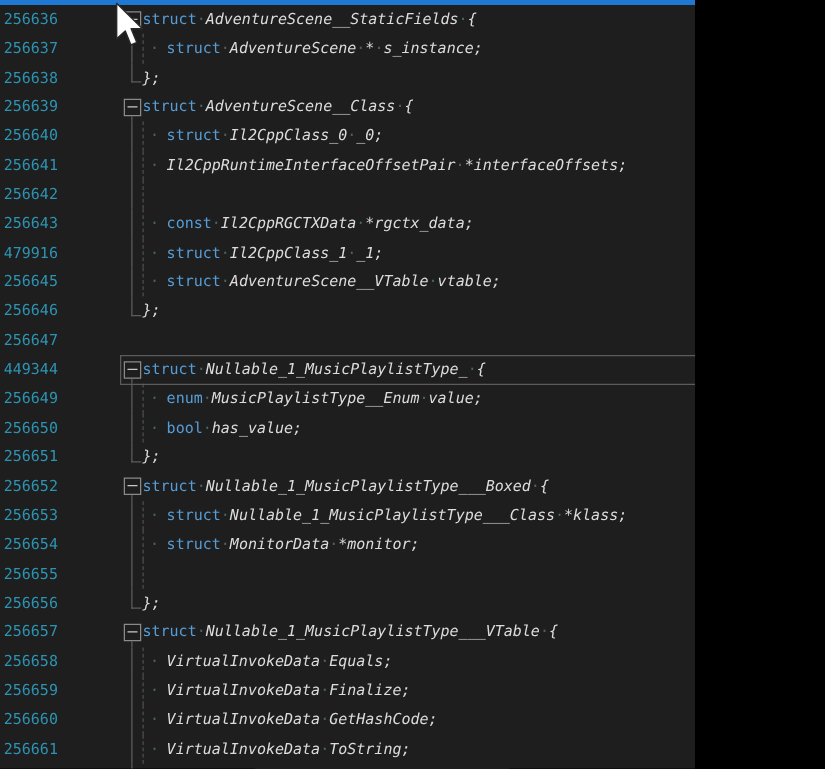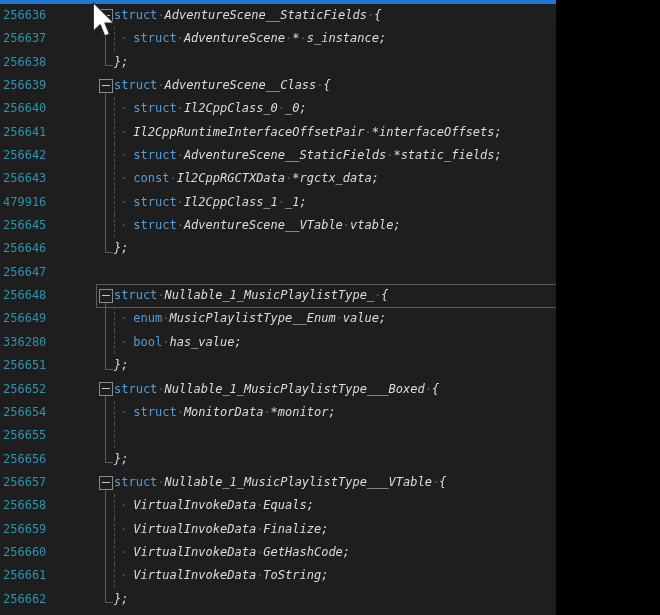--- a/index.html
+++ b/index.html
@@ -74,31 +74,32 @@
 
 <div id="screen" style="--bg: #1e1e1e; --topbar: #1f78d1; --num: #2d93b2; --kw: #569cd6; --pl: #dcdcdc; --ws: #456772; --guide: #4e4e4e; --foldline: #5c5c5c; --foldbox: #8a8a8a; --minus: #c8c8c8; --curborder: #5b5b5b;">
   <div id="topbar"></div>
   <div id="lines">
       <div class="row"><span class="num">256636</span><div class="foldcol"><div class="fbox"><span class="minus"></span></div><div class="ftail"></div></div><span class="code"><span class="kw">struct</span><span class="d">·</span><span class="pl">AdventureScene__StaticFields</span><span class="d">·</span><span class="pl">{</span></span></div>
       <div class="row"><span class="num">256637</span><div class="foldcol"><div class="fline"></div></div><div class="guide"></div><span class="code"><span class="ind">·</span><span class="kw">struct</span><span class="d">·</span><span class="pl">AdventureScene</span><span class="d">·</span><span class="pl">*</span><span class="d">·</span><span class="pl">s_instance;</span></span></div>
       <div class="row"><span class="num">256638</span><div class="foldcol"><div class="fcorner"></div></div><span class="code"><span class="pl">};</span></span></div>
       <div class="row"><span class="num">256639</span><div class="foldcol"><div class="fbox"><span class="minus"></span></div><div class="ftail"></div></div><span class="code"><span class="kw">struct</span><span class="d">·</span><span class="pl">AdventureScene__Class</span><span class="d">·</span><span class="pl">{</span></span></div>
       <div class="row"><span class="num">256640</span><div class="foldcol"><div class="fline"></div></div><div class="guide"></div><span class="code"><span class="ind">·</span><span class="kw">struct</span><span class="d">·</span><span class="pl">Il2CppClass_0</span><span class="d">·</span><span class="pl">_0;</span></span></div>
       <div class="row"><span class="num">256641</span><div class="foldcol"><div class="fline"></div></div><div class="guide"></div><span class="code"><span class="ind">·</span><span class="pl">Il2CppRuntimeInterfaceOffsetPair</span><span class="d">·</span><span class="pl">*interfaceOffsets;</span></span></div>
-      <div class="row"><span class="num">256642</span><div class="foldcol"><div class="fline"></div></div><div class="guide"></div><span class="code"><span class="ind">·</span><span class="kw">struct</span><span class="d">·</span><span class="pl">AdventureScene__StaticFields</span><span class="d">·</span><span class="pl">*static_fields;</span></span></div>
+      <div class="row"><span class="num">256642</span><div class="foldcol"><div class="fline"></div></div><div class="guide"></div></div>
       <div class="row"><span class="num">256643</span><div class="foldcol"><div class="fline"></div></div><div class="guide"></div><span class="code"><span class="ind">·</span><span class="kw">const</span><span class="d">·</span><span class="pl">Il2CppRGCTXData</span><span class="d">·</span><span class="pl">*rgctx_data;</span></span></div>
       <div class="row"><span class="num">479916</span><div class="foldcol"><div class="fline"></div></div><div class="guide"></div><span class="code"><span class="ind">·</span><span class="kw">struct</span><span class="d">·</span><span class="pl">Il2CppClass_1</span><span class="d">·</span><span class="pl">_1;</span></span></div>
       <div class="row"><span class="num">256645</span><div class="foldcol"><div class="fline"></div></div><div class="guide"></div><span class="code"><span class="ind">·</span><span class="kw">struct</span><span class="d">·</span><span class="pl">AdventureScene__VTable</span><span class="d">·</span><span class="pl">vtable;</span></span></div>
       <div class="row"><span class="num">256646</span><div class="foldcol"><div class="fcorner"></div></div><span class="code"><span class="pl">};</span></span></div>
       <div class="row"><span class="num">256647</span><span class="code"></span></div>
-      <div class="row"><div class="curline"></div><span class="num">256648</span><div class="foldcol"><div class="fbox"><span class="minus"></span></div><div class="ftail"></div></div><span class="code"><span class="kw">struct</span><span class="d">·</span><span class="pl">Nullable_1_MusicPlaylistType_</span><span class="d">·</span><span class="pl">{</span></span></div>
+      <div class="row"><div class="curline"></div><span class="num">449344</span><div class="foldcol"><div class="fbox"><span class="minus"></span></div><div class="ftail"></div></div><span class="code"><span class="kw">struct</span><span class="d">·</span><span class="pl">Nullable_1_MusicPlaylistType_</span><span class="d">·</span><span class="pl">{</span></span></div>
       <div class="row"><span class="num">256649</span><div class="foldcol"><div class="fline"></div></div><div class="guide"></div><span class="code"><span class="ind">·</span><span class="kw">enum</span><span class="d">·</span><span class="pl">MusicPlaylistType__Enum</span><span class="d">·</span><span class="pl">value;</span></span></div>
-      <div class="row"><span class="num">336280</span><div class="foldcol"><div class="fline"></div></div><div class="guide"></div><span class="code"><span class="ind">·</span><span class="kw">bool</span><span class="d">·</span><span class="pl">has_value;</span></span></div>
+      <div class="row"><span class="num">256650</span><div class="foldcol"><div class="fline"></div></div><div class="guide"></div><span class="code"><span class="ind">·</span><span class="kw">bool</span><span class="d">·</span><span class="pl">has_value;</span></span></div>
       <div class="row"><span class="num">256651</span><div class="foldcol"><div class="fcorner"></div></div><span class="code"><span class="pl">};</span></span></div>
       <div class="row"><span class="num">256652</span><div class="foldcol"><div class="fbox"><span class="minus"></span></div><div class="ftail"></div></div><span class="code"><span class="kw">struct</span><span class="d">·</span><span class="pl">Nullable_1_MusicPlaylistType___Boxed</span><span class="d">·</span><span class="pl">{</span></span></div>
+      <div class="row"><span class="num">256653</span><div class="foldcol"><div class="fline"></div></div><div class="guide"></div><span class="code"><span class="ind">·</span><span class="kw">struct</span><span class="d">·</span><span class="pl">Nullable_1_MusicPlaylistType___Class</span><span class="d">·</span><span class="pl">*klass;</span></span></div>
       <div class="row"><span class="num">256654</span><div class="foldcol"><div class="fline"></div></div><div class="guide"></div><span class="code"><span class="ind">·</span><span class="kw">struct</span><span class="d">·</span><span class="pl">MonitorData</span><span class="d">·</span><span class="pl">*monitor;</span></span></div>
       <div class="row"><span class="num">256655</span><div class="foldcol"><div class="fline"></div></div><div class="guide"></div></div>
       <div class="row"><span class="num">256656</span><div class="foldcol"><div class="fcorner"></div></div><span class="code"><span class="pl">};</span></span></div>
       <div class="row"><span class="num">256657</span><div class="foldcol"><div class="fbox"><span class="minus"></span></div><div class="ftail"></div></div><span class="code"><span class="kw">struct</span><span class="d">·</span><span class="pl">Nullable_1_MusicPlaylistType___VTable</span><span class="d">·</span><span class="pl">{</span></span></div>
       <div class="row"><span class="num">256658</span><div class="foldcol"><div class="fline"></div></div><div class="guide"></div><span class="code"><span class="ind">·</span><span class="pl">VirtualInvokeData</span><span class="d">·</span><span class="pl">Equals;</span></span></div>
       <div class="row"><span class="num">256659</span><div class="foldcol"><div class="fline"></div></div><div class="guide"></div><span class="code"><span class="ind">·</span><span class="pl">VirtualInvokeData</span><span class="d">·</span><span class="pl">Finalize;</span></span></div>
       <div class="row"><span class="num">256660</span><div class="foldcol"><div class="fline"></div></div><div class="guide"></div><span class="code"><span class="ind">·</span><span class="pl">VirtualInvokeData</span><span class="d">·</span><span class="pl">GetHashCode;</span></span></div>
       <div class="row"><span class="num">256661</span><div class="foldcol"><div class="fline"></div></div><div class="guide"></div><span class="code"><span class="ind">·</span><span class="pl">VirtualInvokeData</span><span class="d">·</span><span class="pl">ToString;</span></span></div>
       <div class="row"><span class="num">256662</span><div class="foldcol"><div class="fcorner"></div></div><span class="code"><span class="pl">};</span></span></div>
     </div>

